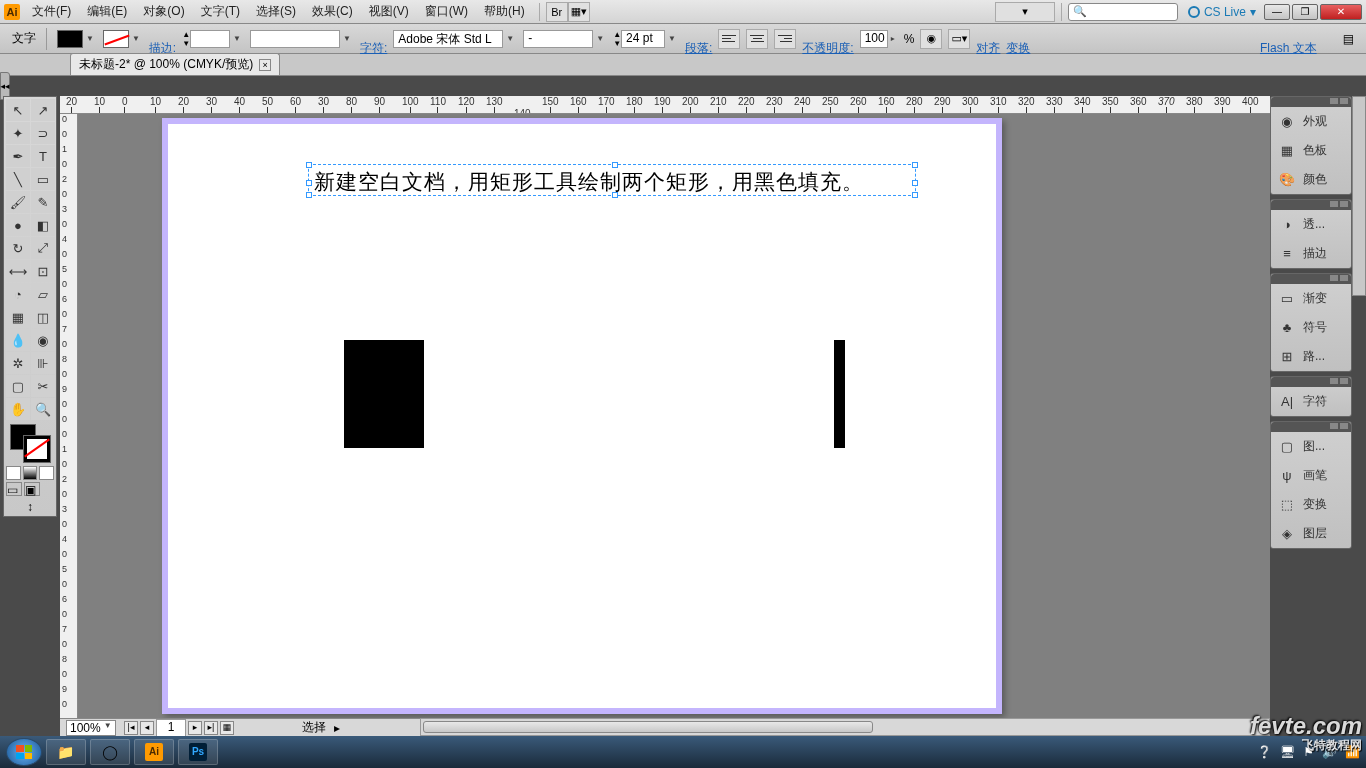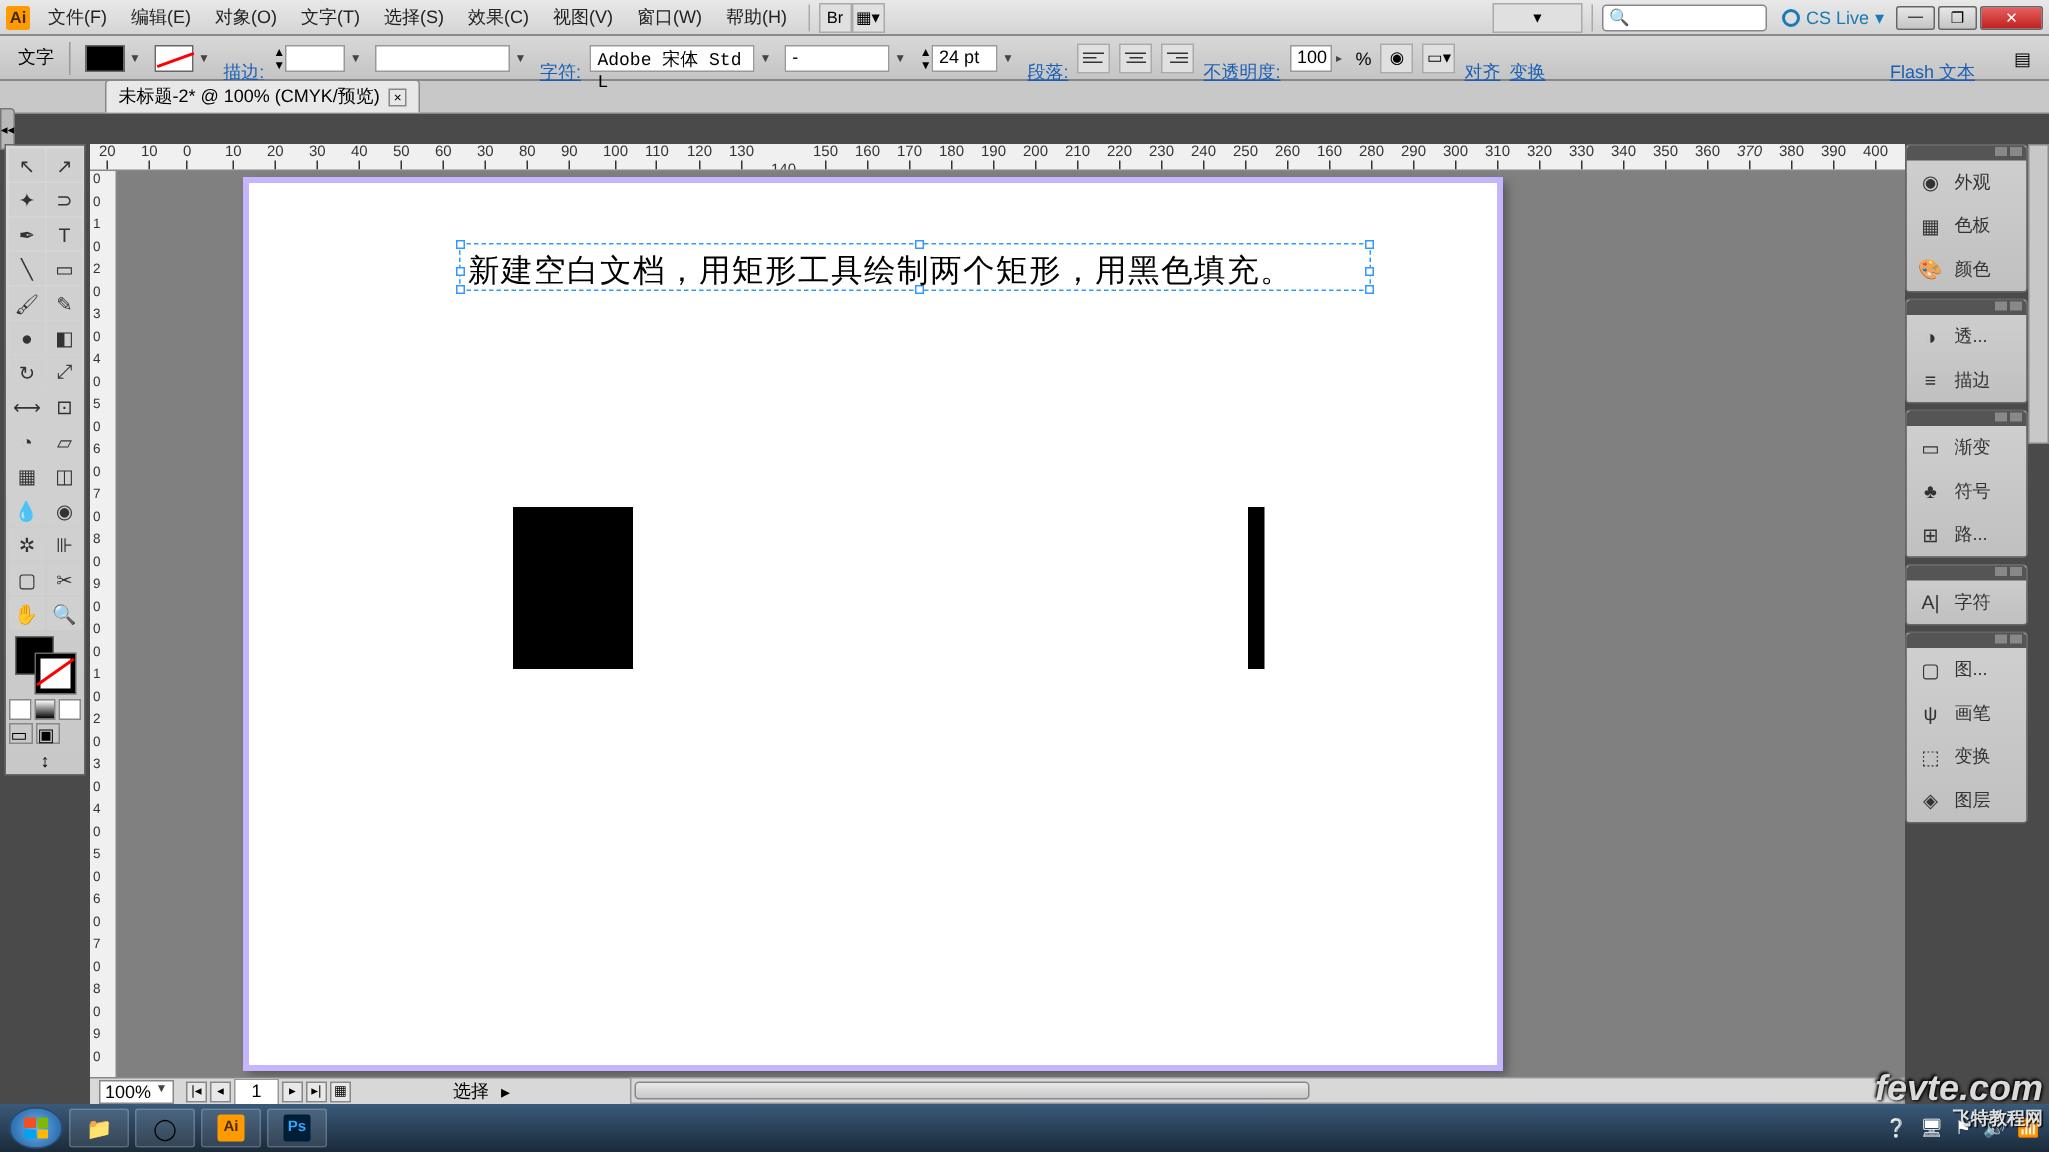--- a/index.html
+++ b/index.html
@@ -17,21 +17,21 @@
 .search-icon { font-size:11px; color:#888; }
 .optbar { height:30px; background:linear-gradient(#d8d8d8,#c4c4c4); display:flex; align-items:center; padding:0 12px; border-bottom:1px solid #888; gap:6px; }
 .opt-label { color:#1a5fb5; text-decoration:underline;margin-top:20px; }
 .opt-swatch { width:26px; height:18px; background:#000; border:1px solid #666; }
 .opt-stroke-sw { width:26px; height:18px; background:#fff; border:1px solid #666; position:relative; }
 .opt-stroke-sw::after { content:""; position:absolute; width:26px; height:2px; background:red; top:8px; left:0; transform:rotate(-20deg); }
 .opt-dd { display:flex; align-items:center; }
 .dd-arrow { font-size:8px; padding:0 3px; color:#444; }
 .opt-input { background:#fff; border:1px solid #999; height:18px; padding:0 4px; }
 .opt-val { width:40px; }
-.opt-font { width:110px;font-family:Liberation Mono, monospace; }
+.opt-font { width:110px; }
 .opt-num { width:28px; }
 .sep-v { width:1px; height:22px; background:#999; margin:0 4px; }
 .align-btn { width:22px; height:20px; border:1px solid #aaa; background:#e0e0e0; display:flex; flex-direction:column; justify-content:center; gap:2px; padding:3px; }
 .align-btn span { height:1px; background:#333; }
 .tabbar { height:22px; background:#c8c8c8; display:flex; align-items:flex-end; padding-left:70px; border-bottom:1px solid #888; }
 .doc-tab { background:#e8e8e8; border:1px solid #888; border-bottom:none; padding:2px 8px; border-radius:3px 3px 0 0; display:flex; align-items:center; gap:6px; }
 .tab-close { width:12px; height:12px; border:1px solid #888; font-size:9px; text-align:center; line-height:10px; }
 .ruler-h { position:absolute; top:96px; left:60px; right:96px; height:18px; background:#f0f0f0; border-bottom:1px solid #888; overflow:hidden; }
 .ruler-h .tick { position:absolute; top:0; display:flex; flex-direction:column; align-items:center; font-size:10px; color:#333; }
 .ruler-h .tick::after { content:""; width:1px; height:6px; background:#333; }
@@ -40,21 +40,21 @@
 .toolbox { position:absolute; top:96px; left:3px; width:54px; background:linear-gradient(#d8d8d8,#c8c8c8); border:1px solid #666; padding:2px; }
 .tool-grid { display:grid; grid-template-columns:1fr 1fr; gap:1px; }
 .tool { width:24px; height:22px; background:#d0d0d0; border:1px solid transparent; display:flex; align-items:center; justify-content:center; font-size:13px; color:#333; }
 .fill-stroke { margin-top:4px; position:relative; height:40px; }
 .fill-sw { position:absolute; width:26px; height:26px; background:#000; border:1px solid #666; top:0; left:4px; }
 .stroke-sw { position:absolute; width:26px; height:26px; background:#fff; border:3px solid #000; box-shadow:0 0 0 1px #666; top:12px; left:18px; }
 .stroke-sw::after { content:""; position:absolute; width:30px; height:2px; background:red; top:8px; left:-5px; transform:rotate(-35deg); }
 .mini-row { display:flex; gap:2px; margin-top:2px; }
 .mini { width:16px; height:14px; border:1px solid #888; }
 .canvas-area { position:absolute; top:114px; left:78px; right:96px; bottom:50px; background:#808080; overflow:hidden; }
-.artboard { position:absolute; top:4px; left:84px; width:840px; height:596px; background:#fff; border:4px solid #c4b5fd; box-shadow:3px 3px 6px rgba(0,0,0,0.3); }
+.artboard { position:absolute; top:4px; left:84px; width:840px; height:596px; background:#fff; border:6px solid #c4b5fd; box-shadow:3px 3px 6px rgba(0,0,0,0.3); }
 .sel-box { position:absolute; border:1px dashed #3399ff; }
 .sel-handle { position:absolute; width:6px; height:6px; background:#fff; border:1px solid #3399ff; }
 .instruction { position:absolute; font-size:21px; font-family:"SimSun"; color:#000; letter-spacing:1px; }
 .rect-shape { position:absolute; background:#000; }
 .right-dock { position:absolute; top:96px; right:14px; width:82px; bottom:50px; }
 .dock-strip { position:absolute; top:0; right:-14px; width:14px; height:200px; background:#c8c8c8; border:1px solid #888; }
 .panel-grp { background:linear-gradient(#d0d0d0,#c0c0c0); border:1px solid #666; margin-bottom:4px; border-radius:3px; }
 .panel-hdr { height:10px; background:#555; border-radius:3px 3px 0 0; display:flex; justify-content:flex-end; padding:1px 3px; gap:2px; }
 .panel-hdr span { width:8px; height:6px; background:#888; }
 .panel-item { display:flex; align-items:center; gap:8px; padding:6px 8px; color:#333; }

